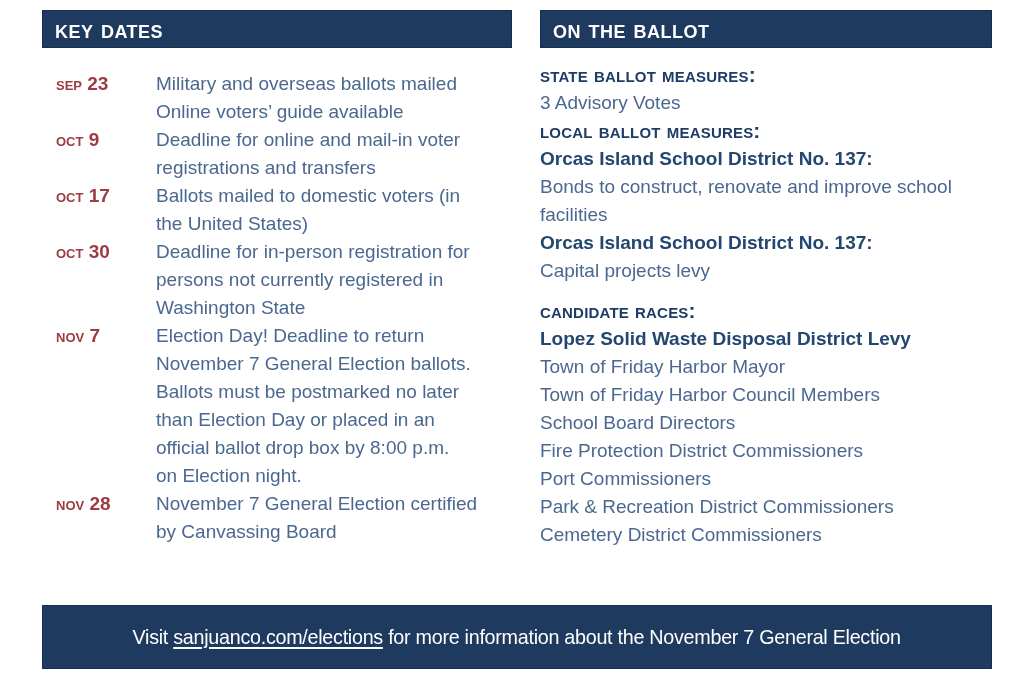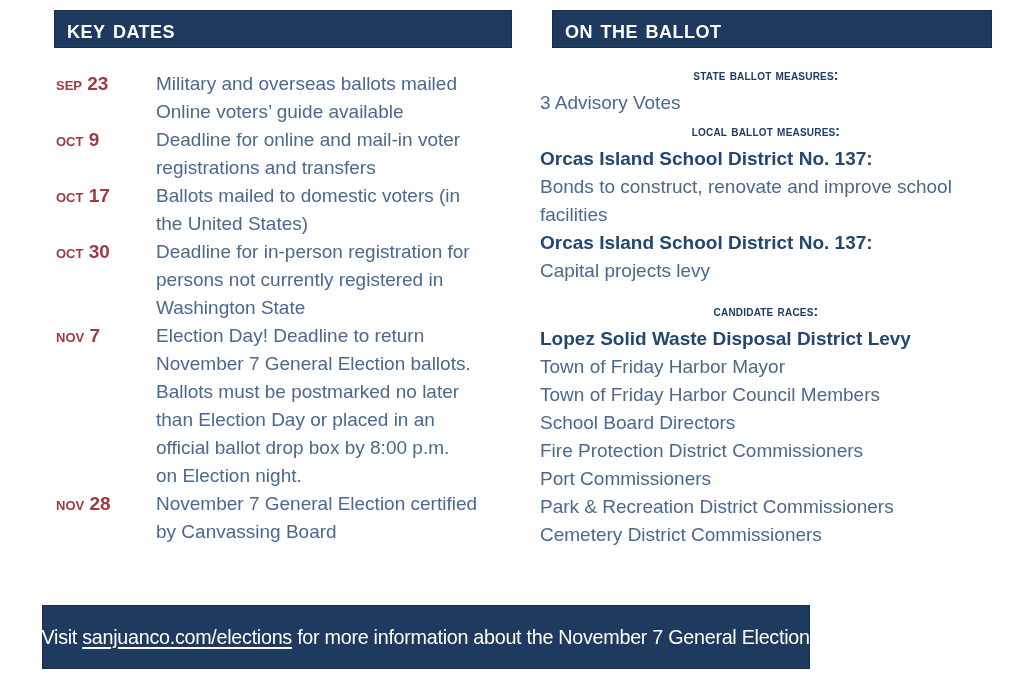--- a/index.html
+++ b/index.html
@@ -19,21 +19,20 @@
     background:var(--navy);
     color:#ffffff;
     display:flex; align-items:center;
     padding-left:13px;
     font-variant:small-caps;
     text-transform:lowercase;
     font-weight:bold;
     font-size:25px;
     letter-spacing:0.5px;
     box-shadow:0 0 0 1px #15304f inset;
-    margin-left:12px;
   }
   .key-dates-list { margin-top:22px; }
   .date-row { display:flex; font-size:19px; line-height:28px; }
   .date-cell {
     width:114px; flex:0 0 114px;
     padding-left:14px;
     color:var(--red);
     font-weight:bold;
     font-variant:small-caps;
     text-transform:lowercase;
@@ -43,31 +42,30 @@
     color:var(--body);
     white-space:pre-line;
   }
   .ballot-list { margin-top:13px; }
   .ballot-line { font-size:19px; line-height:28px; white-space:pre-line; }
   .ballot-line.heading {
     color:var(--headnavy);
     font-weight:bold;
     font-variant:small-caps;
     text-transform:lowercase;
-    font-size:14px;
+    font-size:21px;
     letter-spacing:0.2px;
-    text-align:center;
   }
   .ballot-line.bold { color:var(--boldnavy); font-weight:bold; }
   .ballot-line.normal { color:var(--body); }
   .ballot-line.gap { margin-top:12px; }
   .footer-bar {
     position:absolute;
     left:42px; top:605px;
-    width:768px; height:64px;
+    width:950px; height:64px;
     background:var(--navy);
     box-shadow:0 0 0 1px #15304f inset;
     color:#ffffff;
     display:flex; align-items:center; justify-content:center;
   }
   .footer-text {
     font-size:21px;
     letter-spacing:-0.3px;
     transform:scaleX(0.94);
     white-space:nowrap;

